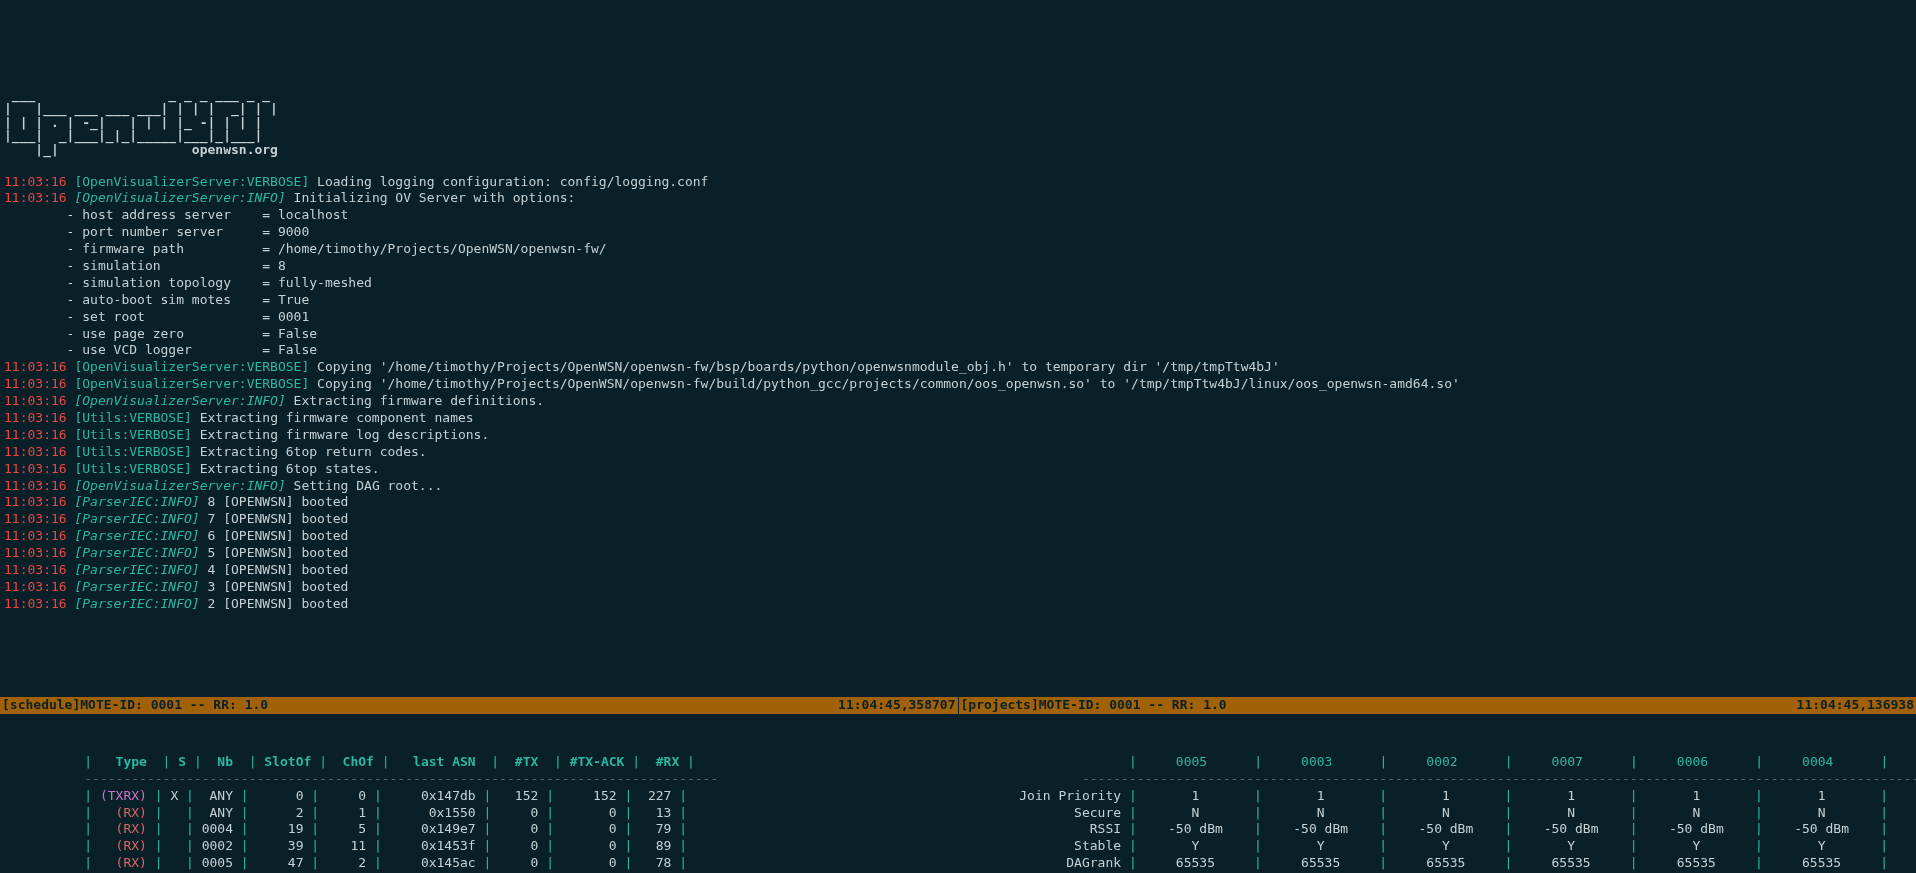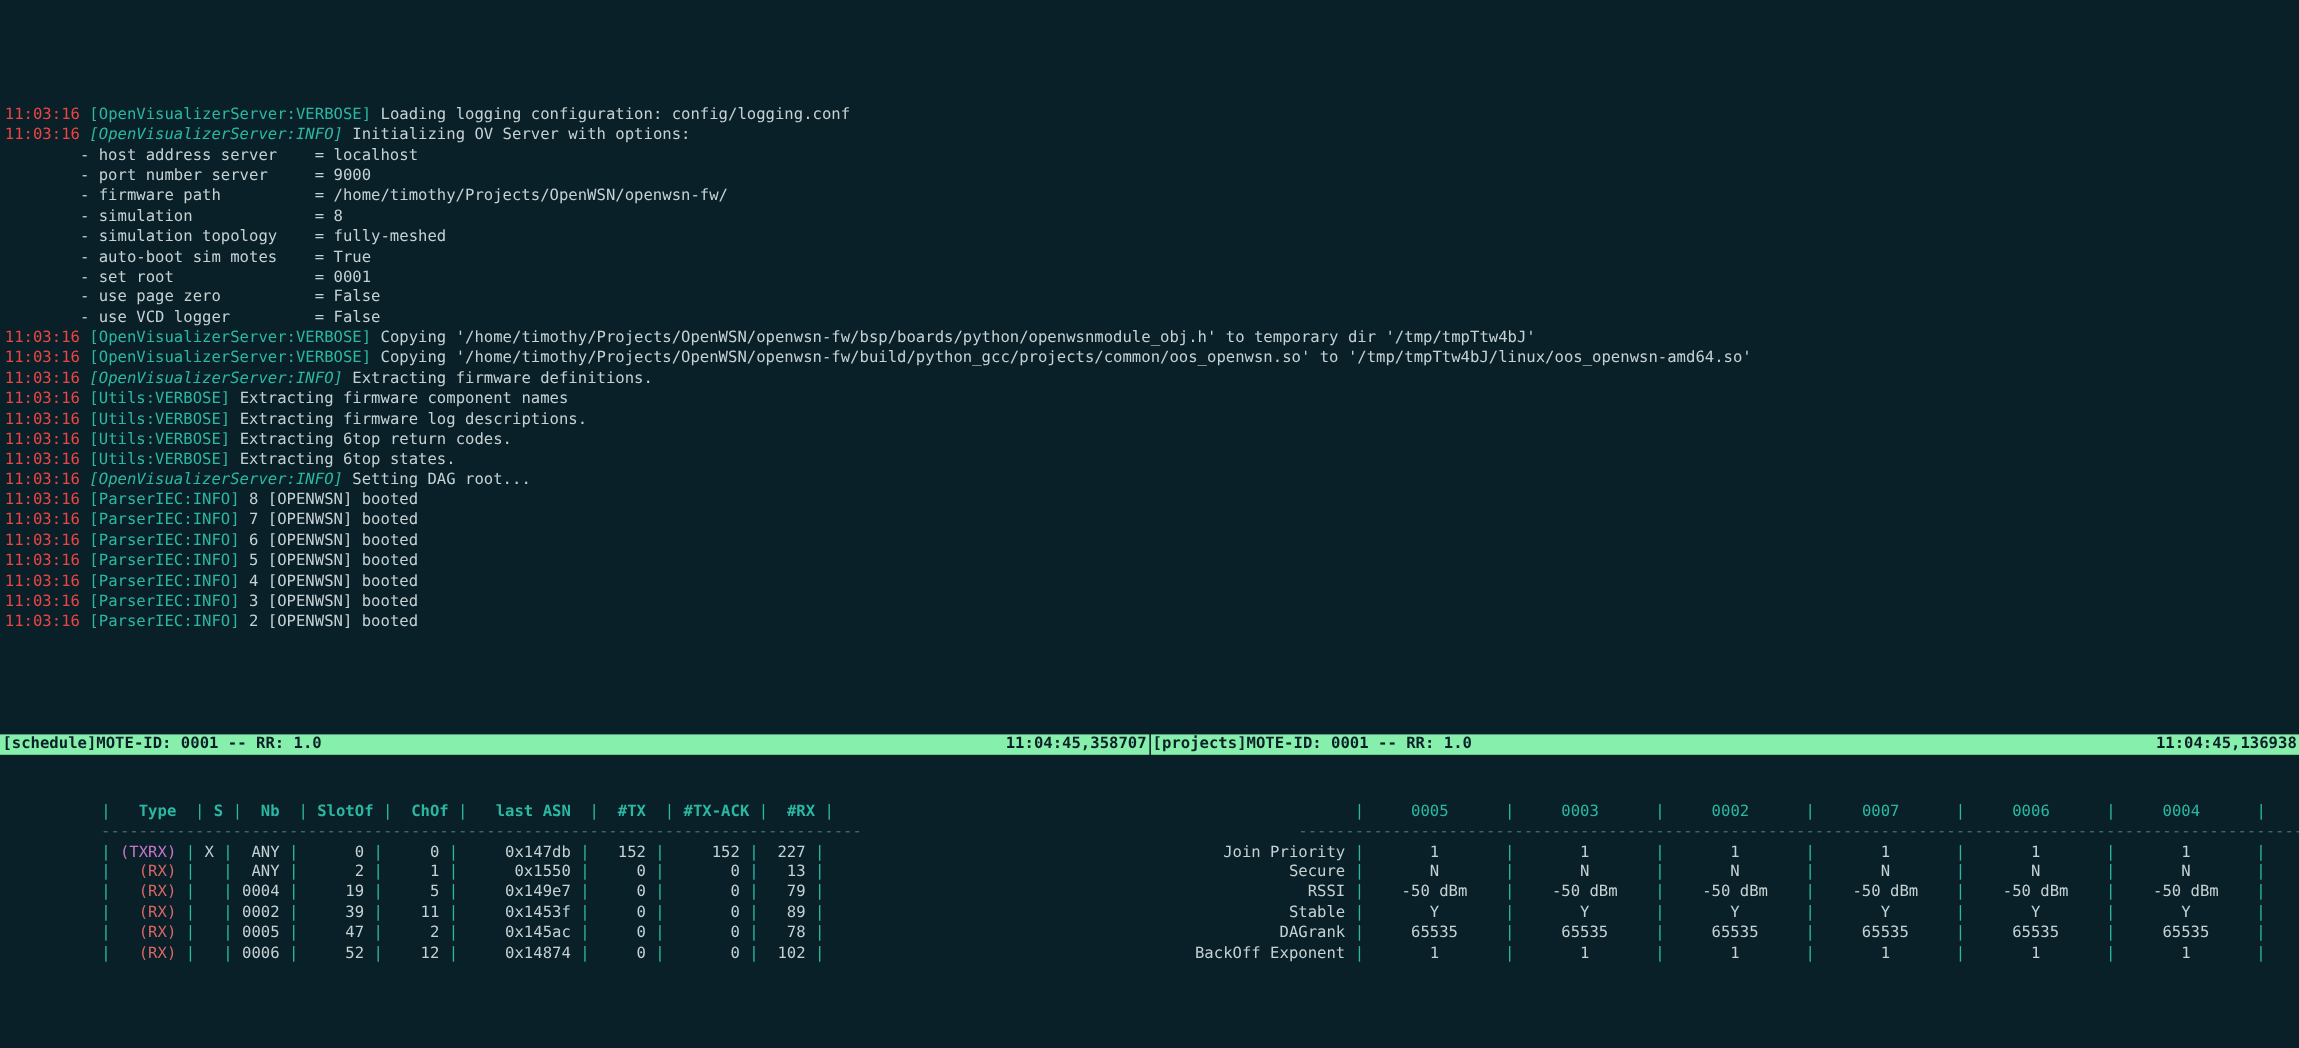--- a/index.html
+++ b/index.html
@@ -15,30 +15,30 @@
     white-space: pre;
   }
   .log-top {
     padding: 4px 4px 0 4px;
   }
   .ascii-art { color: #c5d1d3; font-weight: bold; line-height: 1.05; }
   .ts { color: #ef4444; }
   .srv-verbose { color: #2bb8a3; }
   .srv-info { color: #2bb8a3; font-style: italic; }
   .utils { color: #2bb8a3; }
-  .parser { color: #2bb8a3; }
+  .parser { color: #2bb8a3; font-style: italic; }
   .msg { color: #c5d1d3; }
   .panes {
     display: flex;
     width: 100%;
   }
   .pane { flex: 1; overflow: hidden; }
   .pane-left { border-right: 1px solid #0a2028; }
   .pane-header {
-    background: #86efac;
+    background: #a16207;
     color: #0a2028;
     padding: 0 2px;
     display: flex;
     font-weight: bold;
   }
   .pane-header .ph-left { flex: 0 0 auto; }
   .pane-header .ph-center { flex: 1; }
   .pane-header .ph-right { flex: 0 0 auto; }
   .pane-body { padding: 6px 0 0 6px; }
   .hdr-row { color: #2bb8a3; font-weight: bold; }
@@ -50,20 +50,25 @@
   .n-body { padding: 6px 0 0 6px; }
   .n-hdr { color: #2bb8a3; }
   .row-label { color: #c5d1d3; }
 </style>
 </head>
 <body>
 
 
 
 <div class="log-top">
+<div class="ascii-art"> ___                 _ _ _ ___ _ _
+|   |___ ___ ___ ___| | | |  _| | |
+| | | . | -_|   | | | |_ -| | | |
+|___|  _|___|_|_|_____|___|_|___|
+    |_|                 openwsn.org</div>
 <div id="log-lines"><div><span class="ts">11:03:16</span> <span class="srv-verbose">[OpenVisualizerServer:VERBOSE]</span> <span class="msg">Loading logging configuration: config/logging.conf</span></div><div><span class="ts">11:03:16</span> <span class="srv-info">[OpenVisualizerServer:INFO]</span> <span class="msg">Initializing OV Server with options:</span></div><div><span class="msg">        - host address server    = localhost</span></div><div><span class="msg">        - port number server     = 9000</span></div><div><span class="msg">        - firmware path          = /home/timothy/Projects/OpenWSN/openwsn-fw/</span></div><div><span class="msg">        - simulation             = 8</span></div><div><span class="msg">        - simulation topology    = fully-meshed</span></div><div><span class="msg">        - auto-boot sim motes    = True</span></div><div><span class="msg">        - set root               = 0001</span></div><div><span class="msg">        - use page zero          = False</span></div><div><span class="msg">        - use VCD logger         = False</span></div><div><span class="ts">11:03:16</span> <span class="srv-verbose">[OpenVisualizerServer:VERBOSE]</span> <span class="msg">Copying '/home/timothy/Projects/OpenWSN/openwsn-fw/bsp/boards/python/openwsnmodule_obj.h' to temporary dir '/tmp/tmpTtw4bJ'</span></div><div><span class="ts">11:03:16</span> <span class="srv-verbose">[OpenVisualizerServer:VERBOSE]</span> <span class="msg">Copying '/home/timothy/Projects/OpenWSN/openwsn-fw/build/python_gcc/projects/common/oos_openwsn.so' to '/tmp/tmpTtw4bJ/linux/oos_openwsn-amd64.so'</span></div><div><span class="ts">11:03:16</span> <span class="srv-info">[OpenVisualizerServer:INFO]</span> <span class="msg">Extracting firmware definitions.</span></div><div><span class="ts">11:03:16</span> <span class="utils">[Utils:VERBOSE]</span> <span class="msg">Extracting firmware component names</span></div><div><span class="ts">11:03:16</span> <span class="utils">[Utils:VERBOSE]</span> <span class="msg">Extracting firmware log descriptions.</span></div><div><span class="ts">11:03:16</span> <span class="utils">[Utils:VERBOSE]</span> <span class="msg">Extracting 6top return codes.</span></div><div><span class="ts">11:03:16</span> <span class="utils">[Utils:VERBOSE]</span> <span class="msg">Extracting 6top states.</span></div><div><span class="ts">11:03:16</span> <span class="srv-info">[OpenVisualizerServer:INFO]</span> <span class="msg">Setting DAG root...</span></div><div><span class="ts">11:03:16</span> <span class="parser">[ParserIEC:INFO]</span> <span class="msg">8 [OPENWSN] booted</span></div><div><span class="ts">11:03:16</span> <span class="parser">[ParserIEC:INFO]</span> <span class="msg">7 [OPENWSN] booted</span></div><div><span class="ts">11:03:16</span> <span class="parser">[ParserIEC:INFO]</span> <span class="msg">6 [OPENWSN] booted</span></div><div><span class="ts">11:03:16</span> <span class="parser">[ParserIEC:INFO]</span> <span class="msg">5 [OPENWSN] booted</span></div><div><span class="ts">11:03:16</span> <span class="parser">[ParserIEC:INFO]</span> <span class="msg">4 [OPENWSN] booted</span></div><div><span class="ts">11:03:16</span> <span class="parser">[ParserIEC:INFO]</span> <span class="msg">3 [OPENWSN] booted</span></div><div><span class="ts">11:03:16</span> <span class="parser">[ParserIEC:INFO]</span> <span class="msg">2 [OPENWSN] booted</span></div></div>
 </div>
 
 <div class="panes">
   <div class="pane pane-left">
     <div class="pane-header">
       <span class="ph-left">[schedule]</span>
       <span class="ph-center">MOTE-ID: 0001 -- RR: 1.0</span>
       <span class="ph-right">11:04:45,358707</span>
     </div>

